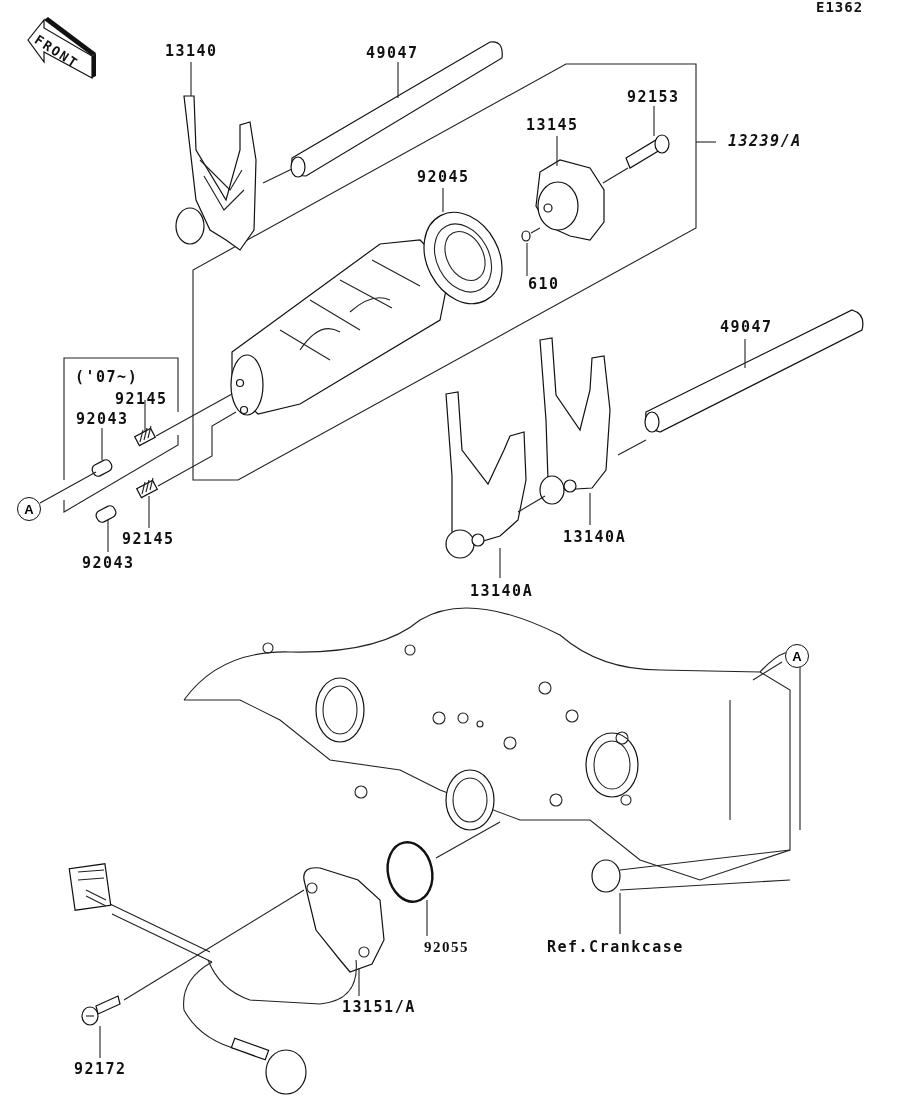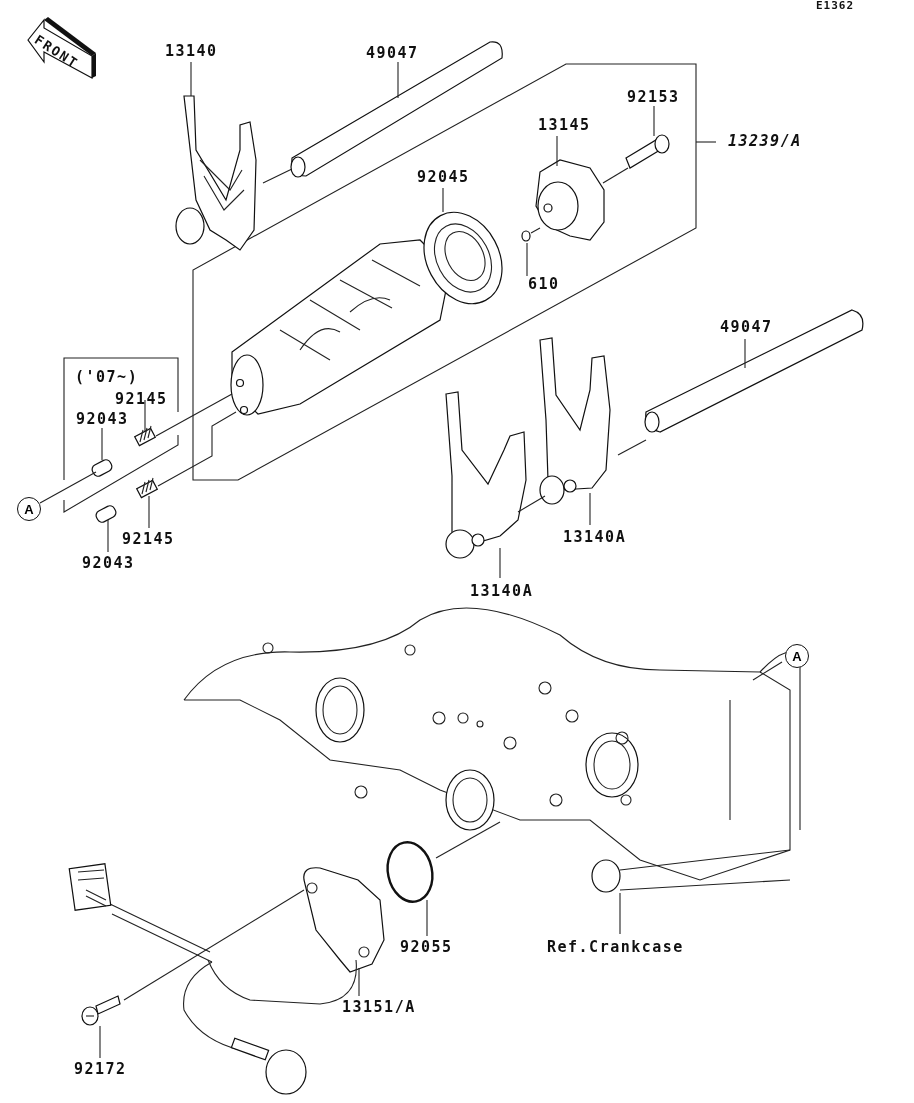--- a/index.html
+++ b/index.html
@@ -1,19 +1,19 @@
 <!DOCTYPE html>
 <html><head>
 <meta charset="utf-8">
 <style>
   html, body { margin: 0; padding: 0; background: #ffffff; }
   body { width: 914px; height: 1103px; position: relative; overflow: hidden; font-family: "DejaVu Sans Mono", "Liberation Mono", monospace; }
   #diagram { position: absolute; left: 0; top: 0; width: 914px; height: 1103px; }
   .lbl { position: absolute; font-family: "DejaVu Sans Mono", "Liberation Mono", monospace; font-weight: bold; font-size: 15px; letter-spacing: 1.5px; color: #111; white-space: nowrap; line-height: 1; }
-  .small { font-size: 11px; letter-spacing: 1px; }
+  .small { font-size: 14px; letter-spacing: 1px; }
   .circle-ref { position: absolute; width: 22px; height: 22px; border: 1.4px solid #111; border-radius: 50%; font-family: "Liberation Sans", sans-serif; font-weight: bold; font-size: 13px; display: flex; align-items: center; justify-content: center; background: #fff; }
   svg .ln { stroke: #222; stroke-width: 1.1; fill: none; }
   svg .pt { stroke: #111; stroke-width: 1.2; fill: #fff; }
   svg .th { stroke: #111; stroke-width: 2.4; fill: none; }
 </style>
 </head>
 <body>
 
 <div id="diagram">
 <svg width="914" height="1103" viewBox="0 0 914 1103" xmlns="http://www.w3.org/2000/svg">
@@ -186,36 +186,36 @@
   </g>
   <line class="ln" x1="100" y1="1026" x2="100" y2="1058"></line>
 </svg>
 
 
 <div class="lbl small" style="left:816px;top:0px;">E1362</div>
 
 <div class="lbl" style="left:165px;top:44px;text-align:right;">13140</div>
 <div class="lbl" style="left:366px;top:46px;">49047</div>
 <div class="lbl" style="left:627px;top:90px;text-align:center;">92153</div>
-<div class="lbl" style="left:526px;top:118px;margin-left:12px;">13145</div>
+<div class="lbl" style="left:526px;top:118px;">13145</div>
 <div class="lbl" style="left:728px;top:134px;font-style:italic;">13239/A</div>
 <div class="lbl" style="left:417px;top:170px;">92045</div>
 <div class="lbl" style="left:511px;top:277px;margin-left:17px;">610</div>
 <div class="lbl" style="left:720px;top:320px;">49047</div>
 
 <div class="lbl" style="left:75px;top:370px;">('07~)</div>
 <div class="lbl" style="left:115px;top:392px;">92145</div>
 <div class="lbl" style="left:76px;top:412px;">92043</div>
 <div class="lbl" style="left:122px;top:532px;">92145</div>
 <div class="lbl" style="left:82px;top:556px;">92043</div>
 
 <div class="lbl" style="left:563px;top:530px;">13140A</div>
 <div class="lbl" style="left:470px;top:584px;">13140A</div>
 
-<div class="lbl" style="left:400px;top:940px;">92055</div>
+<div class="lbl" style="left:424px;top:940px;font-family:Liberation Serif, serif;">92055</div>
 <div class="lbl" style="left:547px;top:940px;">Ref.Crankcase</div>
 <div class="lbl" style="left:322px;top:1000px;margin-left:20px;">13151/A</div>
 <div class="lbl" style="left:74px;top:1062px;">92172</div>
 
 <div class="circle-ref" style="left:17px;top:497px;">A</div>
 <div class="circle-ref" style="left:785px;top:644px;">A</div>
 
 <div style="position:absolute;left:40px;top:32px;transform:rotate(33deg);transform-origin:left top;font-family:'DejaVu Sans Mono',monospace;font-weight:bold;font-size:13px;letter-spacing:2px;color:#111;">FRONT</div>
 </div>
 

